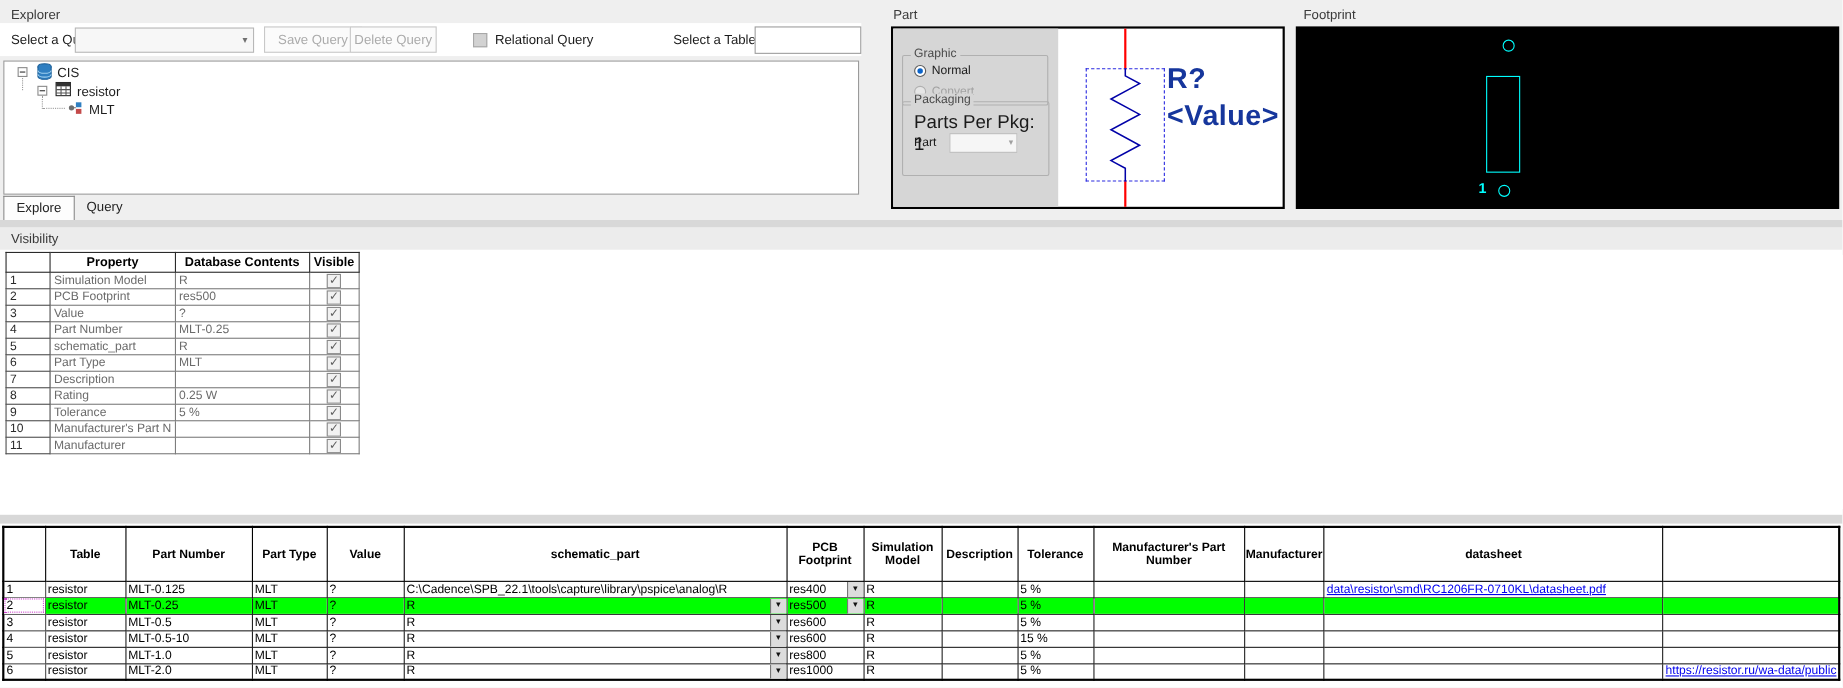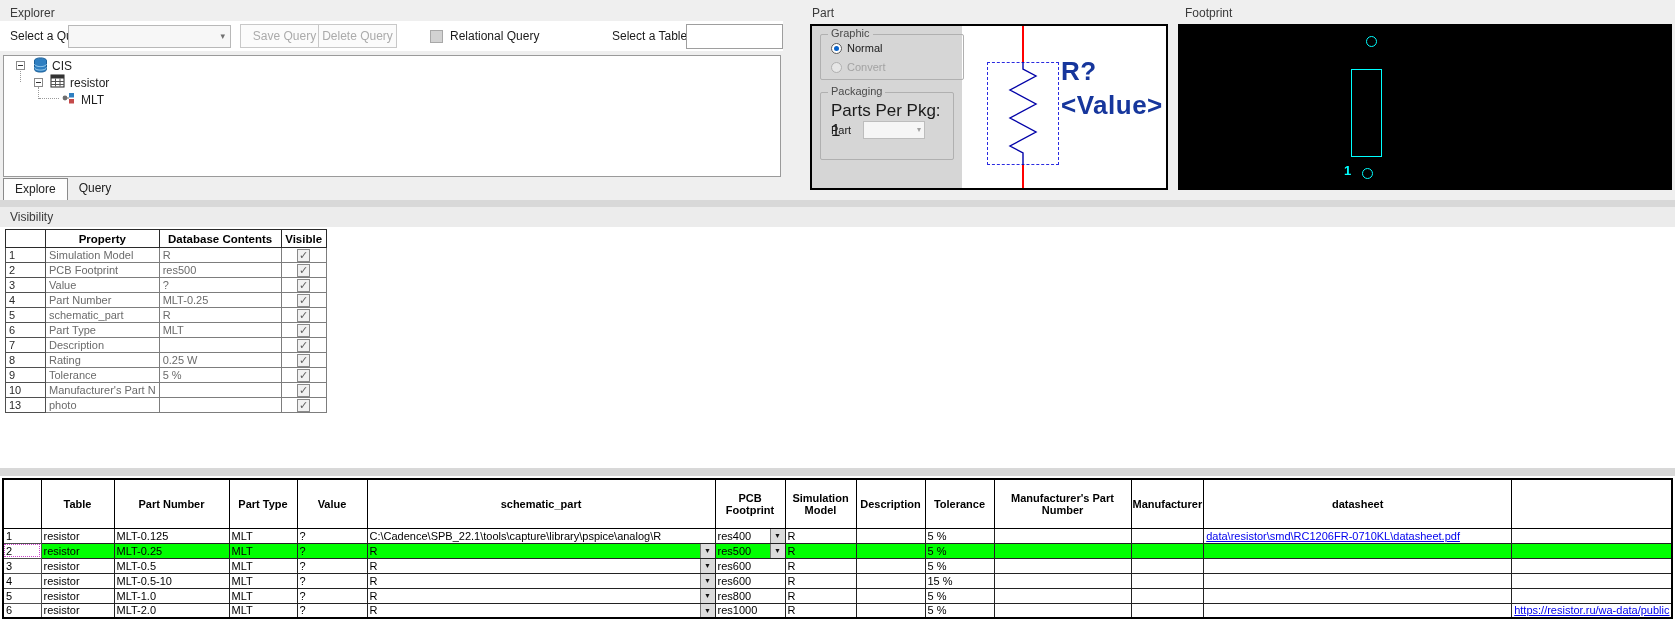--- a/index.html
+++ b/index.html
@@ -130,21 +130,21 @@
     <div class="tab active">Explore</div>
     <div class="tab">Query</div>
   </div>
 </div>
 
 <div class="splitter" style="top:200px; height:7px;"></div>
 
 <div class="panel-title" style="left:812px; top:6px;">Part</div>
 <div id="part-box">
   <div id="part-controls">
-    <div class="groupbox" style="top:8px; width:144px; height:46px;">
+    <div class="groupbox" style="top:24px; width:133px; height:46px;">
       <span class="gb-label">Graphic</span>
       <div class="radio-row" style="top:7px;">
         <span class="radio sel"></span>
         <span>Normal</span>
       </div>
       <div class="radio-row dim" style="top:26px;">
         <span class="radio dis"></span>
         <span>Convert</span>
       </div>
     </div>
@@ -272,22 +272,22 @@
       </tr>
       <tr>
         <td class="rownum">10</td>
         <td>Manufacturer's Part N</td>
         <td></td>
         <td>
           <div class="vis-check">✓</div>
         </td>
       </tr>
       <tr>
-        <td class="rownum">13</td>
-        <td>photo</td>
+        <td class="rownum">11</td>
+        <td>Manufacturer</td>
         <td></td>
         <td>
           <div class="vis-check">✓</div>
         </td>
       </tr>
     </tbody>
 </table>
 
 <div class="splitter" style="top:468px; height:8px;"></div>
 

